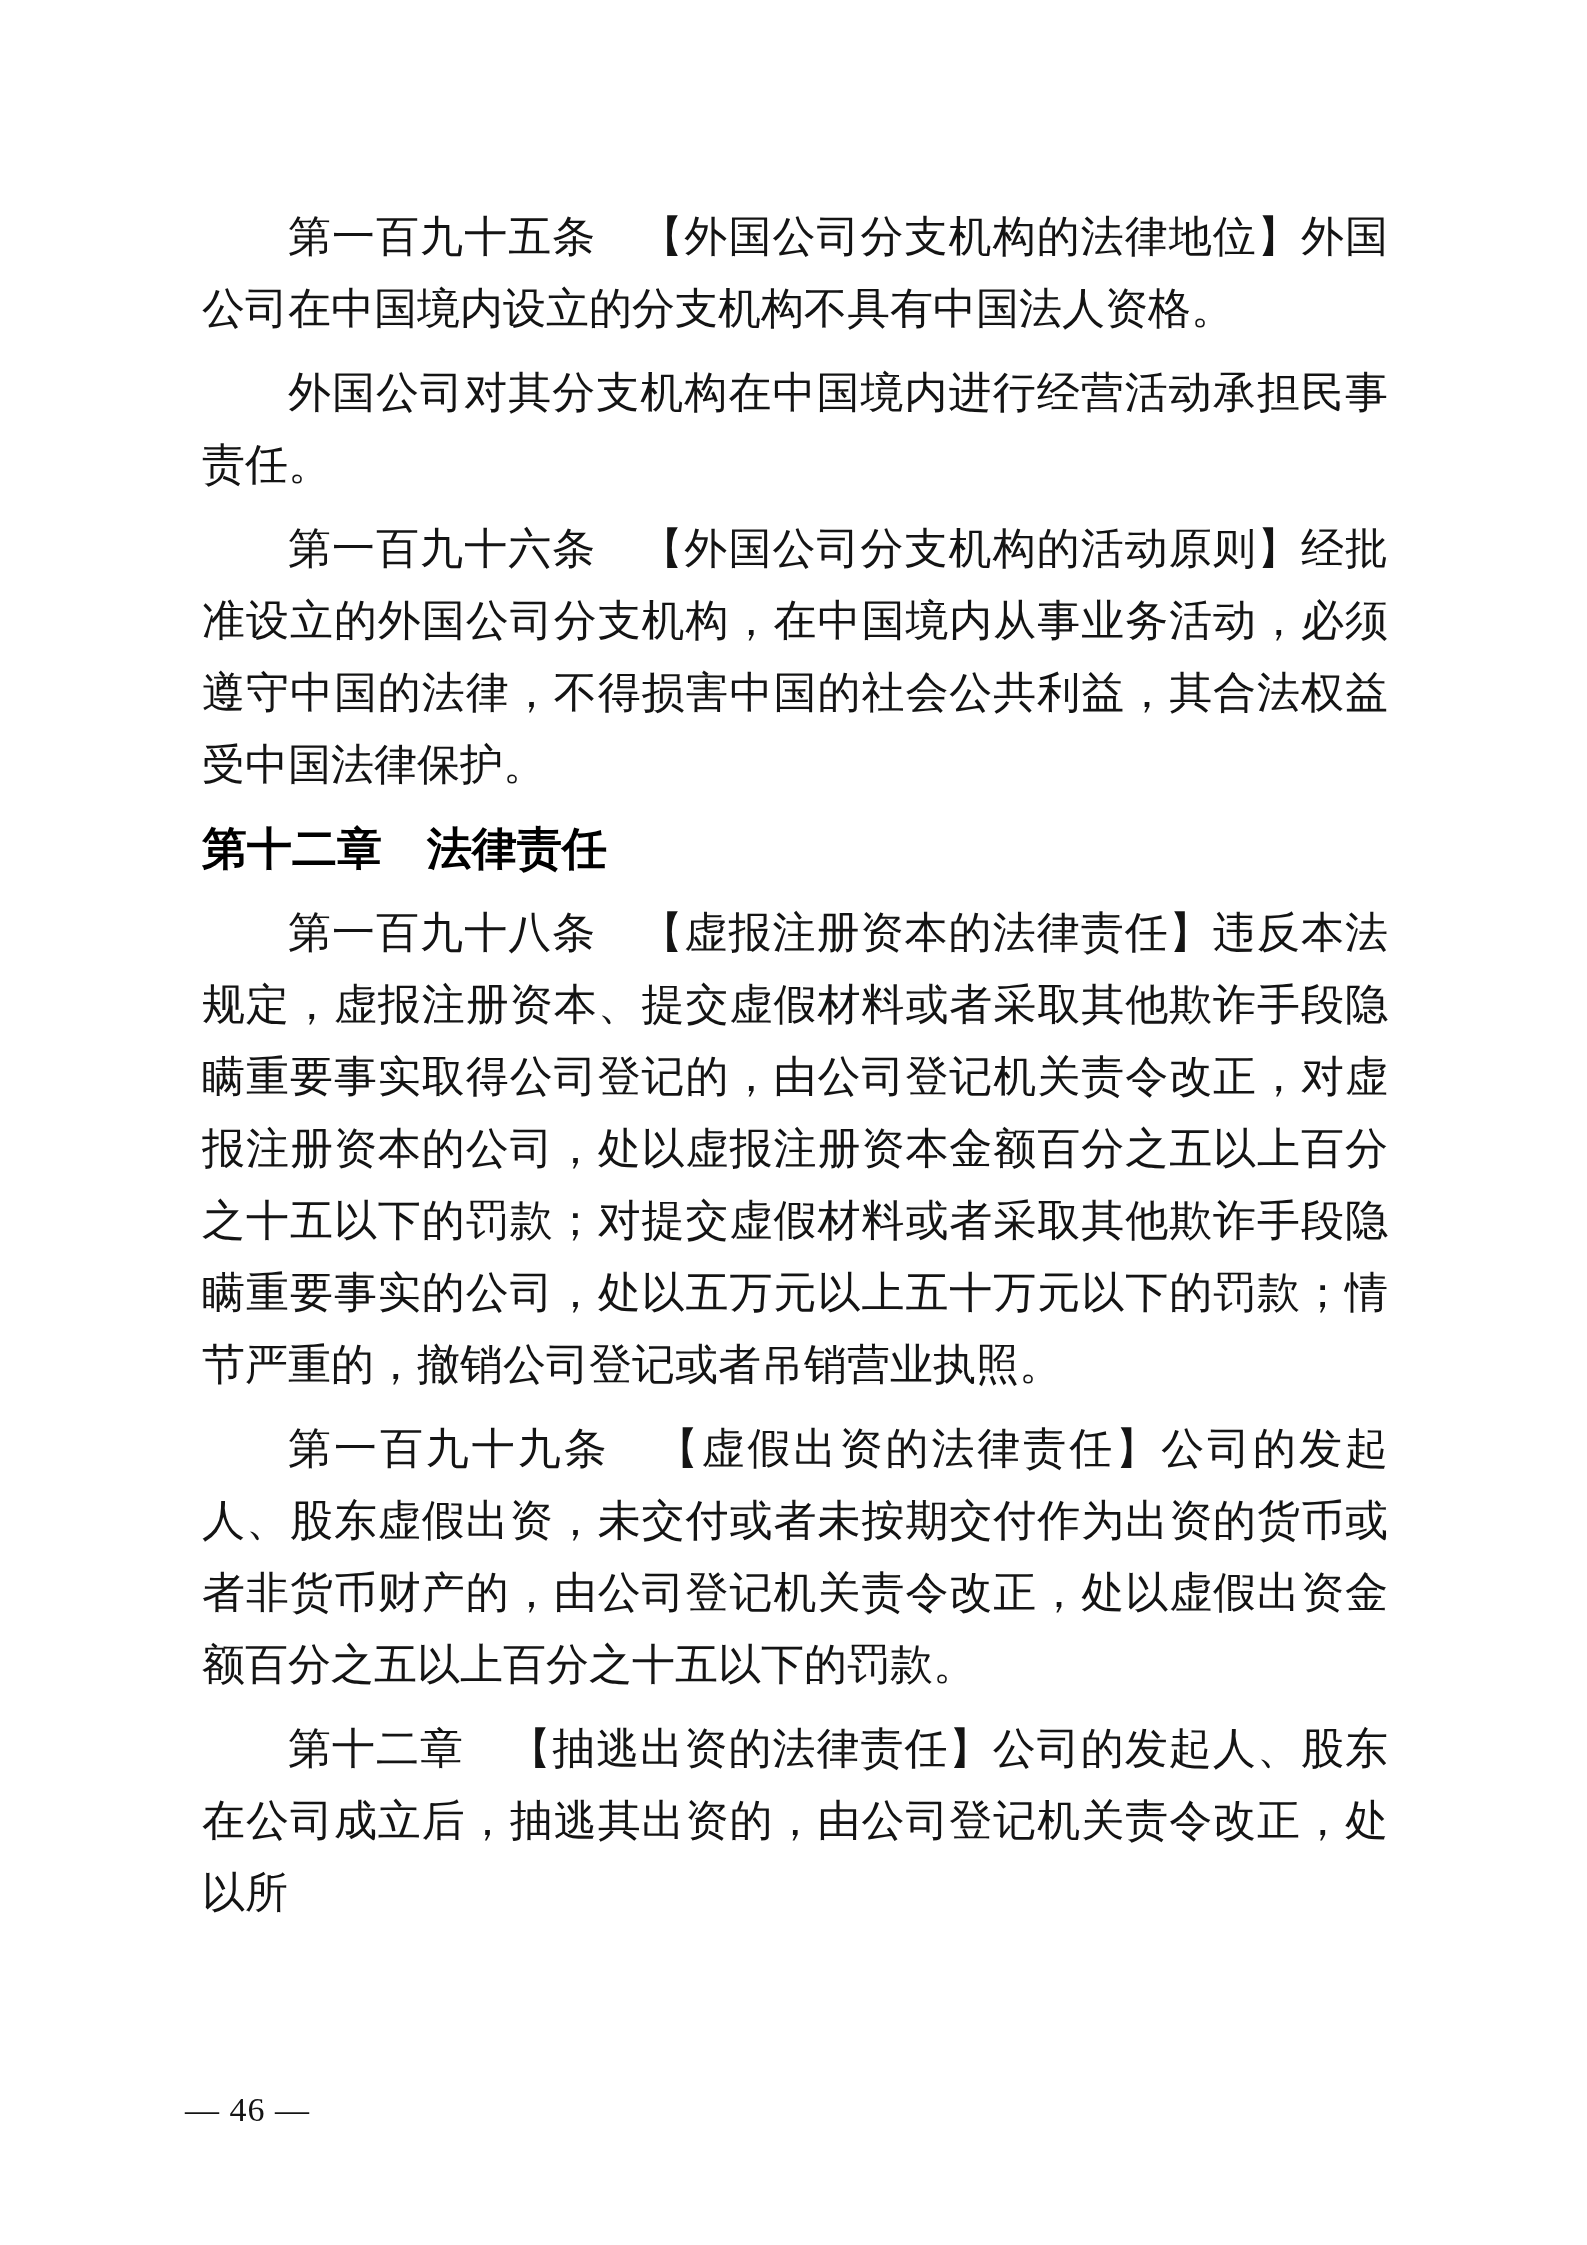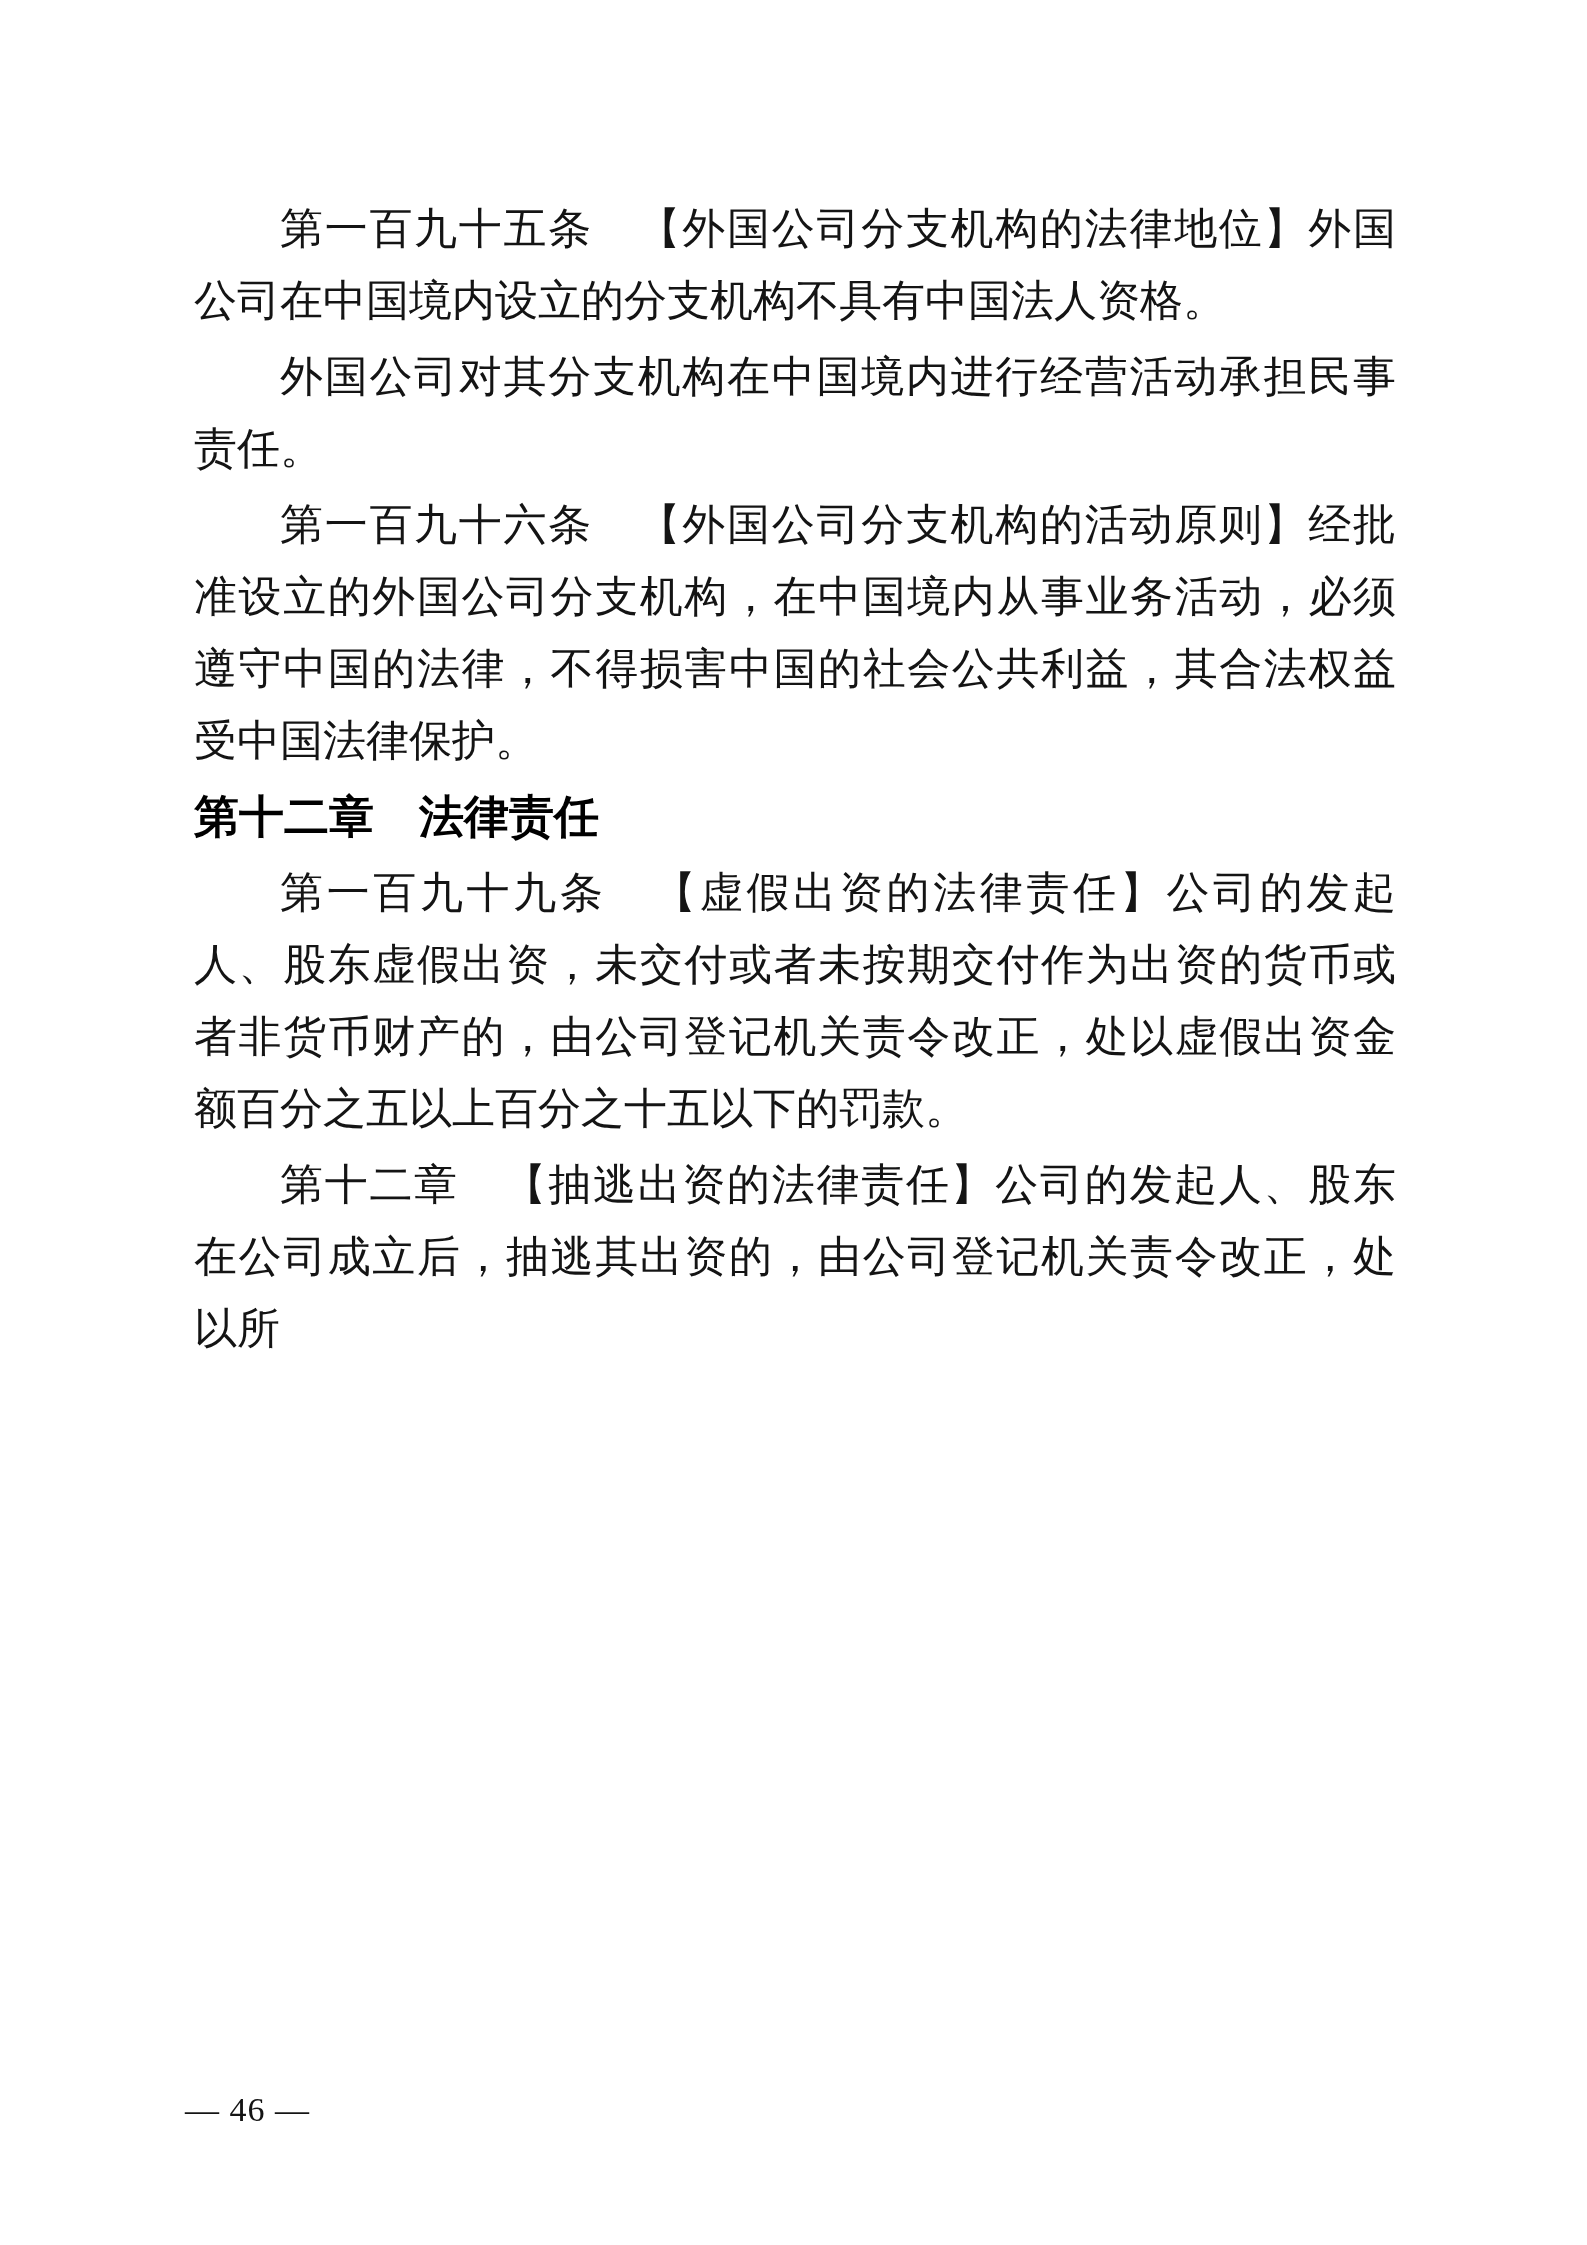--- a/index.html
+++ b/index.html
@@ -19,21 +19,21 @@
     inset: 0;
     background: #ffffff;
   }
   .text-block {
     position: absolute;
     left: 190px;
     top: 189px;
     width: 1210px;
   }
   .para {
-    margin: 4px;
+    margin: 12px;
     padding: 0;
     font-size: 43px;
     line-height: 72px;
     color: #141414;
     text-align: justify;
     text-justify: inter-ideograph;
     text-indent: 2em;
     font-family: "Liberation Serif", serif;
     word-break: normal;
   }
@@ -59,18 +59,19 @@
 </style>
 </head>
 <body>
 
 <div class="page">
   <div class="text-block" id="paragraphs-container">
       <p class="para">第一百九十五条　【外国公司分支机构的法律地位】外国公司在中国境内设立的分支机构不具有中国法人资格。</p>
       <p class="para">外国公司对其分支机构在中国境内进行经营活动承担民事责任。</p>
       <p class="para">第一百九十六条　【外国公司分支机构的活动原则】经批准设立的外国公司分支机构，在中国境内从事业务活动，必须遵守中国的法律，不得损害中国的社会公共利益，其合法权益受中国法律保护。</p>
       <p class="para heading">第十二章　法律责任</p>
+      <p class="para">第一百九十八条　【虚报注册资本的法律责任】违反本法规定，虚报注册资本、提交虚假材料或者采取其他欺诈手段隐瞒重要事实取得公司登记的，由公司登记机关责令改正，对虚报注册资本的公司，处以虚报注册资本金额百分之五以上百分之十五以下的罚款；对提交虚假材料或者采取其他欺诈手段隐瞒重要事实的公司，处以五万元以上五十万元以下的罚款；情节严重的，撤销公司登记或者吊销营业执照。</p>
       <p class="para">第一百九十九条　【虚假出资的法律责任】公司的发起人、股东虚假出资，未交付或者未按期交付作为出资的货币或者非货币财产的，由公司登记机关责令改正，处以虚假出资金额百分之五以上百分之十五以下的罚款。</p>
       <p class="para">第十二章　【抽逃出资的法律责任】公司的发起人、股东在公司成立后，抽逃其出资的，由公司登记机关责令改正，处以所</p>
     </div>
 
   <div class="footer">— 46 —</div>
 </div>
 
 </body></html>

